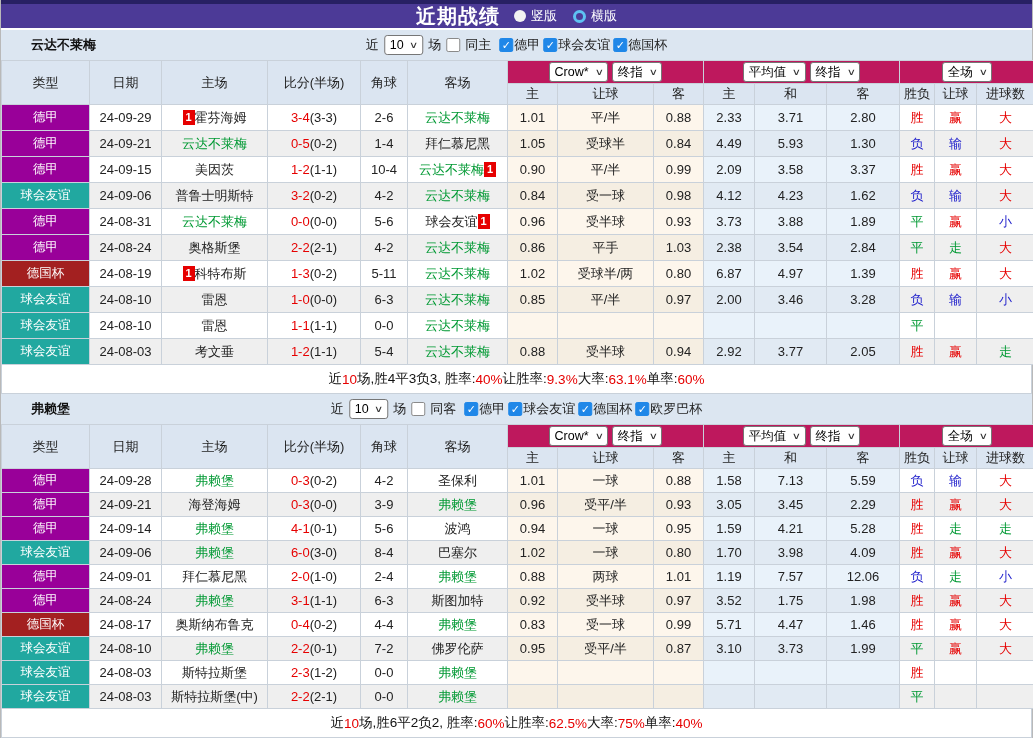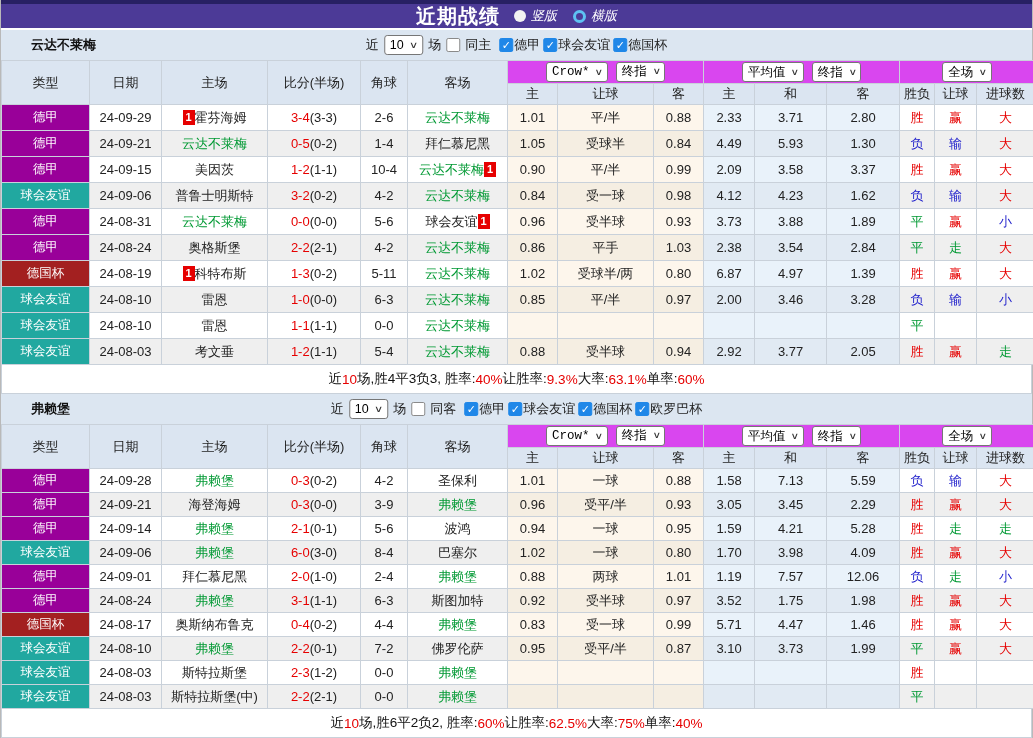--- a/index.html
+++ b/index.html
@@ -3,21 +3,21 @@
 <meta charset="utf-8">
 <style>
   * { margin:0; padding:0; box-sizing:border-box; }
   body { background:#fff; font-family:"Liberation Sans","DejaVu Sans",sans-serif; }
   .page { width:1033px; border:1px solid #b9b9b9; border-top:none; background:#fff; }
 
   
   .topbar { height:30px; background:#4c3a97; border-top:4px solid #272063; border-bottom:2px solid #fff;
             display:flex; align-items:center; justify-content:center; gap:14px; color:#fff; }
   .topbar-title { font-weight:bold; font-size:20px; letter-spacing:1px; }
-  .radio-group { display:flex; align-items:flex-end; gap:16px; font-size:13px;font-style:italic; }
+  .radio-group { display:flex; align-items:flex-end; gap:16px; font-size:13px; }
   .radio-opt { display:flex; align-items:center; gap:5px; cursor:pointer; }
   .radio-dot { width:12px; height:12px; border-radius:50%; display:inline-block; }
   .radio-dot.sel { background:#f2f2f2; }
   .radio-dot.unsel { background:transparent; border:3px solid #5ec1f2; width:13px; height:13px; }
 
   
   .band { height:30px; background:#dce6f1; position:relative; display:flex; align-items:center; font-size:13px; }
   .band-team { margin-left:30px; font-weight:bold; color:#111; }
   .band-controls { position:absolute; left:50%; transform:translateX(-50%); display:flex; align-items:center; gap:5px; white-space:nowrap; color:#222; }
   .select { display:inline-flex; align-items:center; gap:7px; border:1px solid #767676; border-radius:3px;
@@ -27,21 +27,21 @@
         text-align:center; font-size:11px; line-height:13px; vertical-align:-2px; cursor:pointer; }
   .cb.checked { background:#1f87e8; border-color:#1f87e8; color:#fff; font-weight:bold; }
   .lg-check { display:inline-flex; align-items:center; gap:1px; margin-left:3px; }
 
   
   table { width:1033px; border-collapse:collapse; table-layout:fixed; font-size:13px; }
   th, td { border:1px solid #c9d1da; text-align:center; overflow:hidden; white-space:nowrap; }
   thead th { background:#dbe5f1; font-weight:normal; color:#222; }
   thead tr.sel-row th { height:23px; }
   thead tr.lbl-row th { height:21px; }
-  thead th.sel-cell { background:#d946ef;font-family:Liberation Mono, monospace; }
+  thead th.sel-cell { background:#be185d; }
   tbody td { height:26px; color:#222; background:#fff; }
   .t2 tbody td { height:24px; }
   tbody tr:nth-child(even) td { background:#efefef; }
   tbody td.col-crow { background:#fdf6ec; }
   tbody tr:nth-child(even) td.col-crow { background:#f5eee2; }
   tbody td.col-avg { background:#e9f2fa; }
   tbody tr:nth-child(even) td.col-avg { background:#e1eaf3; }
   td.c-type { color:#fff; font-size:12.5px; }
   .team-green { color:#009933; }
   .score-red { color:#e60000; }
@@ -472,21 +472,21 @@
           <td class="col-avg">3.45</td>
           <td class="col-avg">2.29</td>
           <td class="res-r">胜</td>
           <td class="res-r">赢</td>
           <td class="res-r">大</td>
         </tr>
         <tr>
           <td class="c-type" style="background:#990099">德甲</td>
           <td>24-09-14</td>
           <td><span class="team-green">弗赖堡</span></td>
-          <td><span class="score-red">2-1</span>(0-1)</td>
+          <td><span class="score-red">4-1</span>(0-1)</td>
           <td>5-6</td>
           <td><span class="">波鸿</span></td>
           <td class="col-crow">0.94</td>
           <td class="col-crow">一球</td>
           <td class="col-crow">0.95</td>
           <td class="col-avg">1.59</td>
           <td class="col-avg">4.21</td>
           <td class="col-avg">5.28</td>
           <td class="res-r">胜</td>
           <td class="res-g">走</td>

